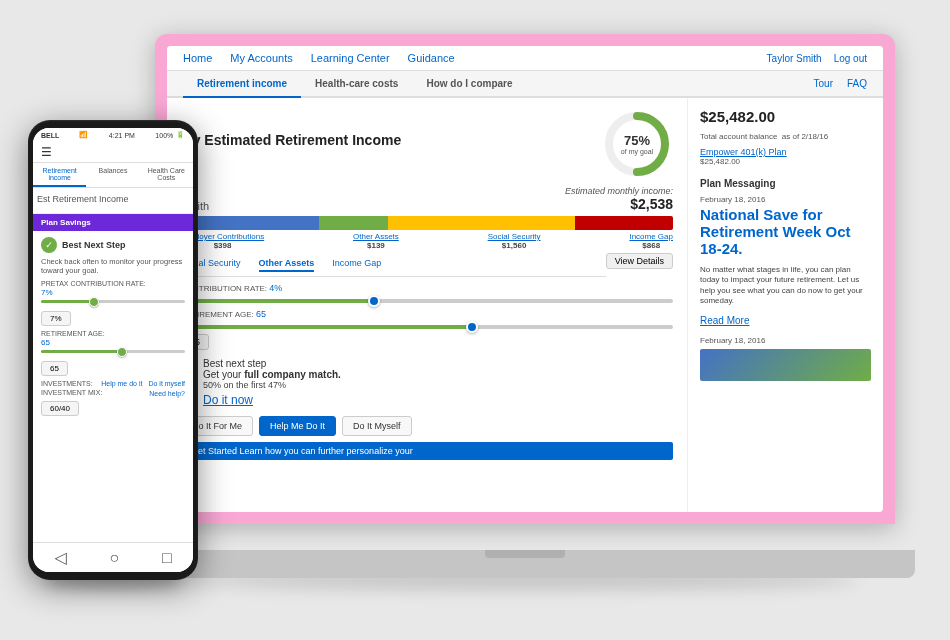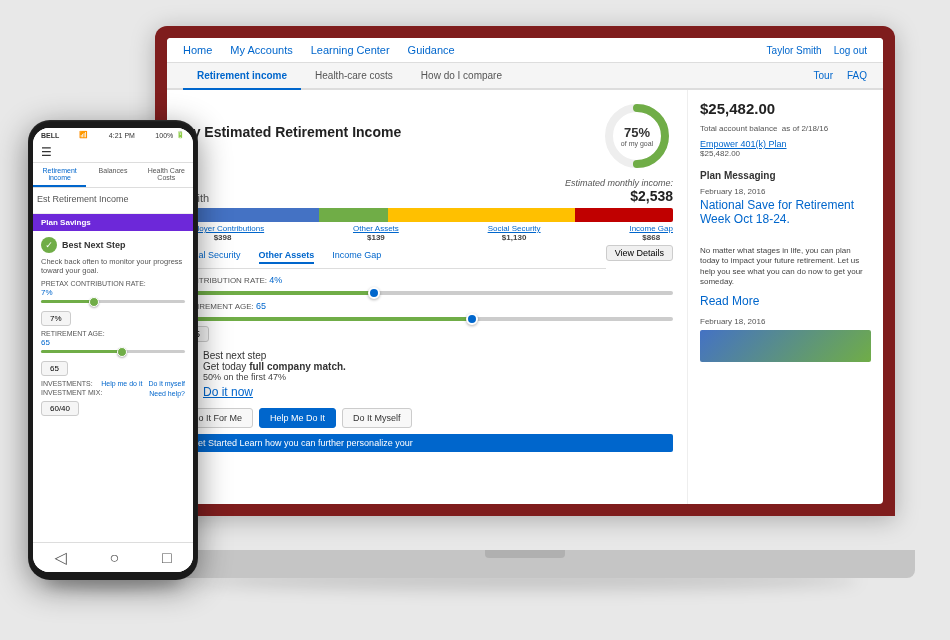--- a/index.html
+++ b/index.html
@@ -18,23 +18,23 @@
     
     .laptop {
       position: absolute;
       left: 155px;
       top: 18px;
       width: 740px;
       height: 560px;
     }
     .laptop-body {
       position: absolute;
-      top: 8px; left: 0; right: 0;
+      top: 16px; left: 0; right: 0;
       height: 490px;
-      background: #7f1d1d;
+      background: #f9a8d4;
       border-radius: 12px 12px 0 0;
       padding: 12px;
       box-shadow: 0 4px 24px rgba(0,0,0,0.25);
     }
     .laptop-screen {
       width: 100%;
       height: 100%;
       background: #fff;
       border-radius: 4px;
       overflow: hidden;
@@ -95,20 +95,21 @@
       align-items: center;
     }
     .laptop-tabs-left { display: flex; gap: 0; }
     .laptop-tab {
       font-size: 10px;
       padding: 7px 14px;
       cursor: pointer;
       color: #555;
       border-bottom: 2px solid transparent;
       margin-bottom: -2px;
+      font-weight: bold;
     }
     .laptop-tab.active {
       color: #0066cc;
       border-bottom: 2px solid #0066cc;
       font-weight: bold;
     }
     .laptop-tabs-right {
       display: flex;
       gap: 14px;
       font-size: 10px;
@@ -292,23 +293,23 @@
 
     .account-balance { margin-bottom: 12px; }
     .balance-amount { font-size: 15px; font-weight: bold; color: #222; }
     .balance-label { font-size: 8px; color: #555; }
     .plan-link { font-size: 9px; color: #0066cc; text-decoration: underline; cursor: pointer; margin-top: 4px; display: block; }
     .plan-sub { font-size: 8px; color: #555; }
 
     .plan-messaging { margin-top: 8px; }
     .pm-title { font-size: 10px; font-weight: bold; color: #333; margin-bottom: 6px; }
     .pm-date { font-size: 8px; color: #555; margin-bottom: 2px; }
-    .pm-headline { font-size: 12px; font-weight: normal; color: #0066cc; margin-bottom: 20px; cursor: pointer; }
+    .pm-headline { font-size: 15px; font-weight: bold; color: #0066cc; margin-bottom: 8px; cursor: pointer; }
     .pm-body { font-size: 8px; color: #444; line-height: 1.3; margin-bottom: 3px; }
-    .pm-read { font-size: 12px; color: #0066cc; cursor: pointer; }
+    .pm-read { font-size: 10px; color: #0066cc; cursor: pointer; text-decoration: underline; }
     .pm-image {
       width: 100%;
       height: 32px;
       background: linear-gradient(135deg, #4472c4 0%, #70ad47 100%);
       border-radius: 2px;
       margin-top: 4px;
     }
 
     
     .phone {
@@ -589,21 +590,21 @@
               <div class="bar-label-item">
                 <div class="bl-name">Employer Contributions</div>
                 <div class="bl-val">$398</div>
               </div>
               <div class="bar-label-item">
                 <div class="bl-name">Other Assets</div>
                 <div class="bl-val">$139</div>
               </div>
               <div class="bar-label-item">
                 <div class="bl-name">Social Security</div>
-                <div class="bl-val">$1,130</div>
+                <div class="bl-val">$1,560</div>
               </div>
               <div class="bar-label-item">
                 <div class="bl-name">Income Gap</div>
                 <div class="bl-val">$868</div>
               </div>
             </div>
             <div style="text-align:right;">
               <button class="view-details-btn">View Details</button>
             </div>
           </div>
@@ -638,21 +639,21 @@
             <div class="slider-value-box">65</div>
           </div>
 
           <div class="best-next-step">
             <div class="green-check">✓</div>
             <div>
               <div class="bns-text">
                 <span>Best next step</span>
               </div>
               <div class="bns-text">
-                <span>Get today</span> <b>full company match.</b>
+                <span>Get your</span> <b>full company match.</b>
               </div>
               <div style="font-size:9px; color:#444;">50% on the first 47%</div>
               <a class="bns-link">Do it now</a>
             </div>
           </div>
 
           <div class="action-buttons">
             <button class="action-btn">Do It For Me</button>
             <button class="action-btn primary">Help Me Do It</button>
             <button class="action-btn">Do It Myself</button>

